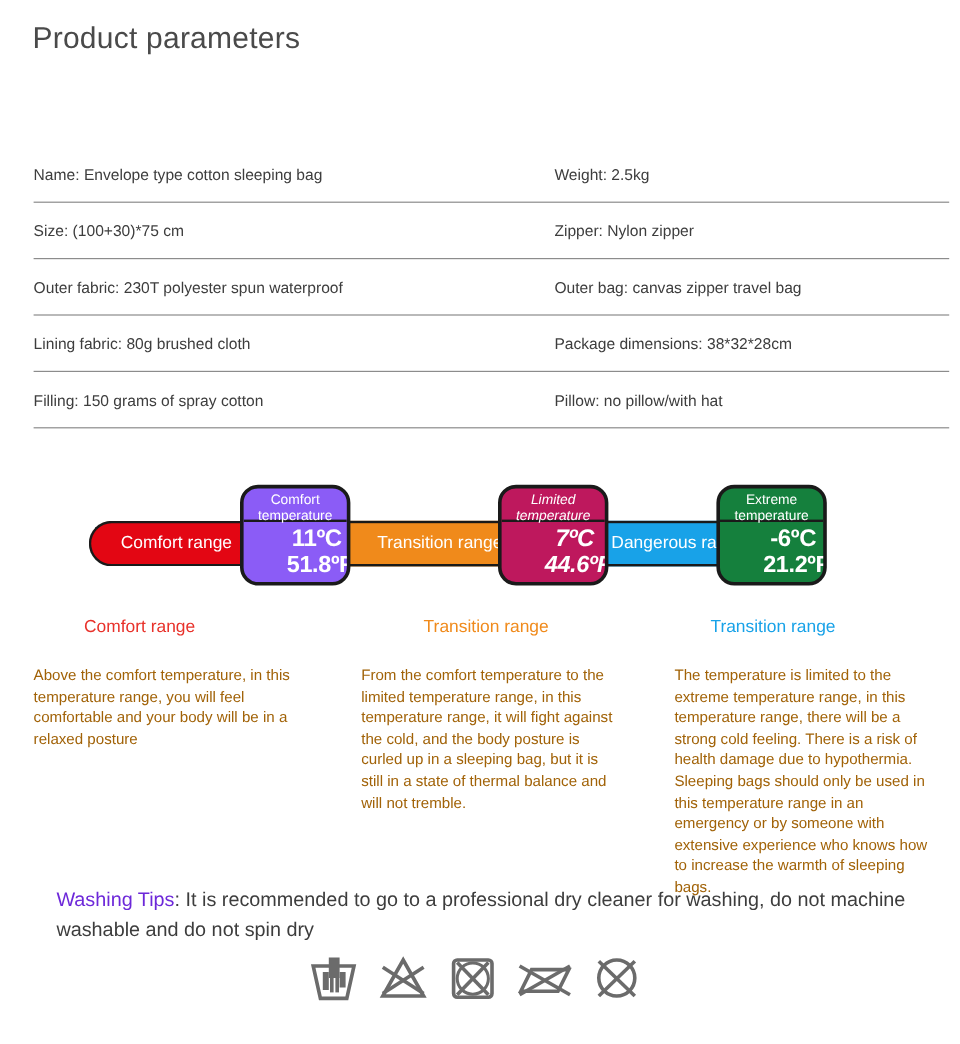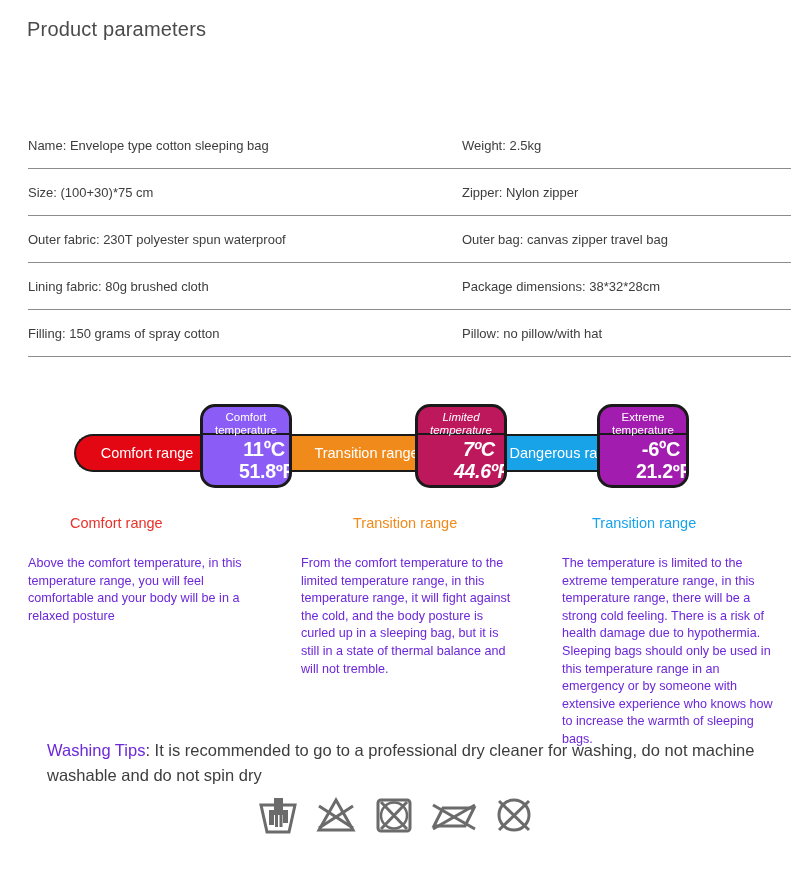--- a/index.html
+++ b/index.html
@@ -14,21 +14,21 @@
     font-family: "Liberation Sans", sans-serif;
     color: #3a3a3a;
     overflow: hidden;
   }
 
   
   .page-title {
     position: absolute;
     left: 27px;
     top: 18px;
-    font-size: 20px;
+    font-size: 25px;
     font-weight: 400;
     color: #4a4a4a;
     letter-spacing: 0.2px;
   }
 
   
   .spec-table {
     position: absolute;
     left: 28px;
     top: 122px;
@@ -108,21 +108,21 @@
     height: 84px;
     border: 3px solid #1a1a1a;
     border-radius: 15px;
     box-sizing: border-box;
     color: #ffffff;
     text-align: center;
     overflow: hidden;
   }
   .badge.red    { background: #8b5cf6; left: 200px; }
   .badge.orange { background: #be185d; left: 415px; font-style: italic; }
-  .badge.blue   { background: #a21caf; left: 597px; }
+  .badge.blue   { background: #15803d; left: 597px; }
   .badge-label {
     font-size: 11.5px;
     line-height: 12.5px;
     padding-top: 4px;
     height: 28px;
     box-sizing: border-box;
     border-bottom: 2px solid #1a1a1a;
   }
   .badge-values {
     padding-top: 3px;
@@ -149,21 +149,21 @@
     font-size: 14.5px;
     margin-bottom: 16px;
     white-space: nowrap;
   }
   .desc-col:nth-child(1) .desc-head { padding-left: 42px; color: #e8312a; }
   .desc-col:nth-child(2) .desc-head { padding-left: 52px; color: #f08a1b; }
   .desc-col:nth-child(3) .desc-head { padding-left: 30px; color: #18a2e8; }
   .desc-body {
     font-size: 12.6px;
     line-height: 17.6px;
-    color: #6d28d9;
+    color: #a16207;
     margin-top: 24px;
   }
 
   
   .washing {
     position: absolute;
     left: 47px;
     top: 738px;
     width: 730px;
     font-size: 16.5px;

